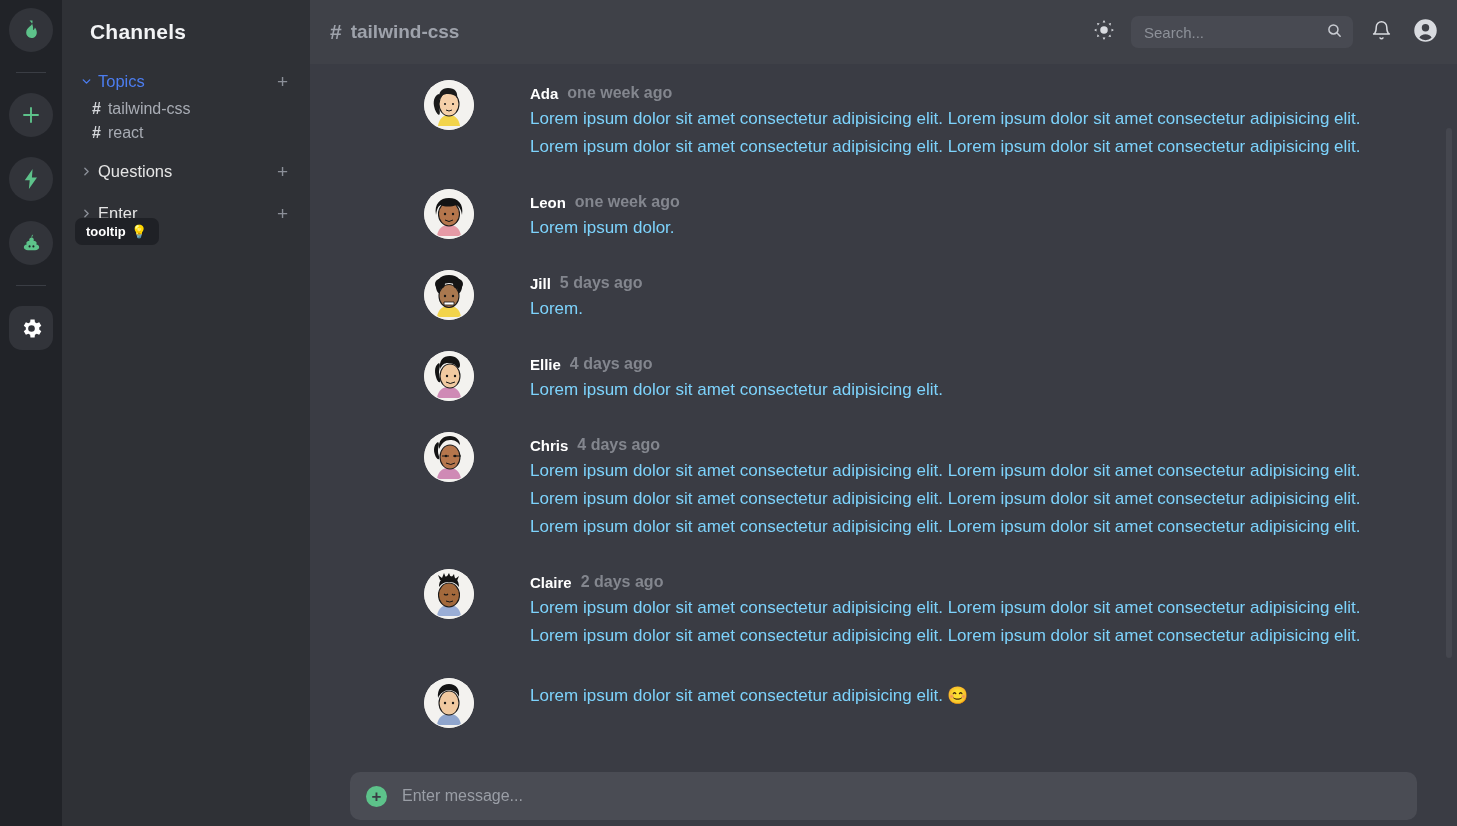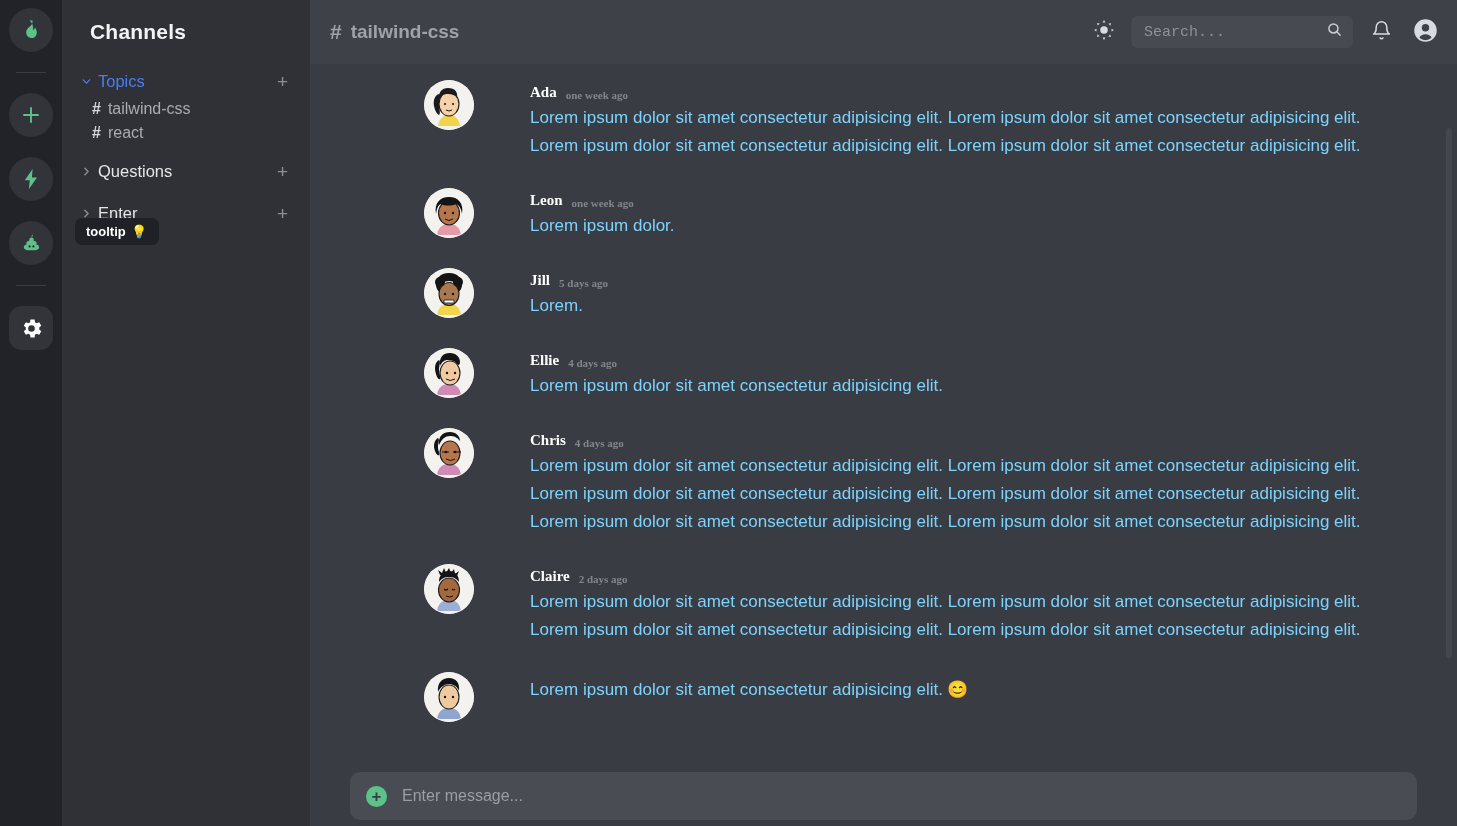--- a/index.html
+++ b/index.html
@@ -94,21 +94,21 @@
     background: #3f4148;
     display: flex; align-items: center;
     padding: 0 18px 0 20px;
   }
   .topbar-hash { color: #9ea2ab; font-size: 21px; font-weight: bold; margin-right: 9px; }
   .topbar-title { color: #9ea2ab; font-size: 19px; font-weight: bold; flex: 1; }
   .sun-btn { color: #d9dbe0; margin-right: 16px; display: flex; cursor: pointer; }
   .search-wrap {
     width: 222px; height: 32px; background: #484a52;
     border-radius: 7px; display: flex; align-items: center;
-    padding: 0 10px 0 13px; cursor: text; font-family: Liberation Mono, monospace;
+    padding: 0 10px 0 13px; cursor: text;
   }
   .search-input {
     flex: 1; background: transparent; border: 0; outline: none;
     color: #d9dbe0; font-size: 15px; font-family: inherit;
     min-width: 0;
   }
   .search-input::placeholder { color: #8d9199; }
   .bell-btn { color: #d9dbe0; margin-left: 18px; display: flex; cursor: pointer; }
   .avatar-btn { color: #d9dbe0; margin-left: 20px; display: flex; cursor: pointer; }
 
@@ -118,23 +118,23 @@
     padding: 16px 60px 0 114px;
   }
   .msg { display: flex; margin-bottom: 28px; }
   .msg-av {
     width: 50px; height: 50px; flex: 0 0 50px; border-radius: 50%;
     background: #f2f2f0; margin-right: 56px; overflow: hidden;
     position: relative;
   }
   .msg-av svg { display: block; width: 50px; height: 50px; }
   .msg-body { flex: 1; min-width: 0; padding-top: 4px; }
-  .msg-head { display: flex; align-items: flex-end; margin-bottom: 3px; font-family: Liberation Serif, serif; }
+  .msg-head { display: flex; align-items: center; margin-bottom: 3px; }
   .msg-author { color: #ffffff; font-size: 15px; font-weight: bold; margin-right: 9px; }
-  .msg-time { color: #83868e; font-size: 11px; font-weight: bold; }
+  .msg-time { color: #83868e; font-size: 16px; font-weight: bold; }
   .msg-text {
     color: #7dd3fc; font-size: 17px; line-height: 28px;
   }
 
   
   .composer-zone {
     position: absolute; left: 0; right: 0; bottom: 6px;
     padding: 0 40px;
   }
   .composer {

